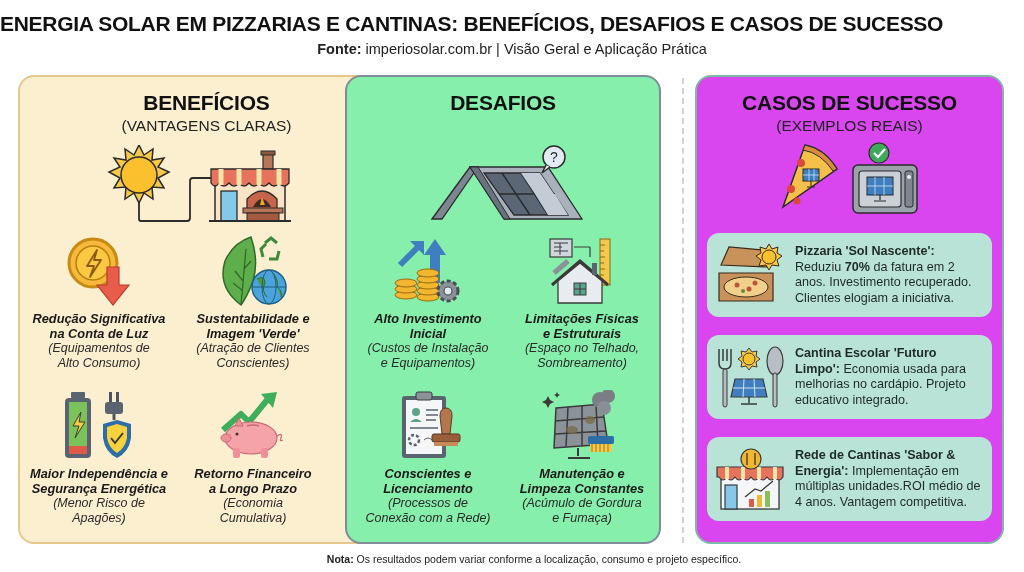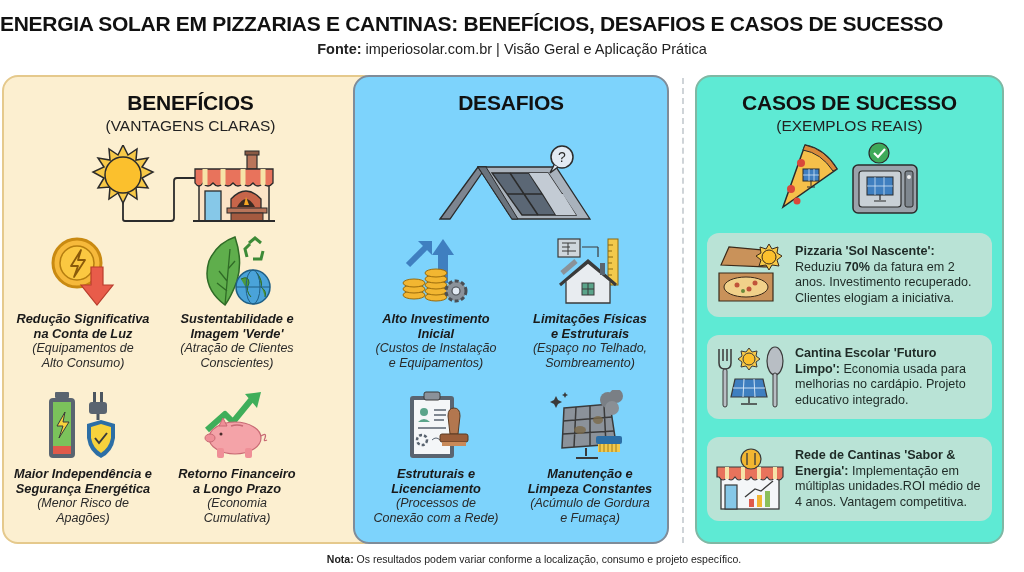--- a/index.html
+++ b/index.html
@@ -6,23 +6,23 @@
   html, body { width: 1024px; height: 572px; background: #ffffff; overflow: hidden; }
   body { font-family: "Liberation Sans", "DejaVu Sans", sans-serif; color: #1a1a1a; position: relative; }
 
   .title { position: absolute; top: 12px; left: 0; width: 1024px; 
     font-weight: 700; font-size: 21px; letter-spacing: -0.3px; color: #111; }
   .subtitle { position: absolute; top: 41px; left: 0; width: 1024px; text-align: center;
     font-size: 14.5px; color: #222; }
   .subtitle b { font-weight: 700; }
 
   .panel { position: absolute; top: 75px; height: 469px; border-radius: 16px; border: 2px solid; }
-  .panel.benefits { left: 2px; width: 377px; background: #fcefd0; border-color: #e5c98c; }
-  .panel.challenges { left: 353px; width: 316px; background: #7dd3fc; border-color: #7f8c99; }
-  .panel.cases { left: 695px; width: 309px; background: #5eead4; border-color: #7fb8a4; }
+  .panel.benefits { left: 18px; width: 377px; background: #fcefd0; border-color: #e5c98c; }
+  .panel.challenges { left: 345px; width: 316px; background: #86efac; border-color: #7f8c99; }
+  .panel.cases { left: 695px; width: 309px; background: #d946ef; border-color: #7fb8a4; }
 
   .divider { position: absolute; top: 78px; height: 465px; width: 0; border-left: 2px dashed #cfd4d8; }
 
   .ph { position: absolute; top: 14px; left: 0; width: 100%; text-align: center; }
   .ph .h1 { font-weight: 700; font-size: 21px; color: #111; letter-spacing: -0.2px; }
   .ph .h2 { font-weight: 400; font-size: 15.5px; color: #222; margin-top: 2px; }
 
   .hero { position: absolute; left: 0; width: 100%; display: flex; justify-content: center; }
 
   .item { position: absolute; width: 150px; text-align: center; font-style: italic; }
@@ -229,21 +229,21 @@
         <circle cx="28" cy="22" r="4" fill="#5aa48a"></circle>
           <path d="M22,32 Q28,26 34,32" fill="#5aa48a"></path>
         <path d="M38,20 L50,20 M38,25 L50,25 M38,30 L48,30 M22,38 L50,38" stroke="#5a6470" stroke-width="1.5"></path>
         <circle cx="26" cy="50" r="5" fill="none" stroke="#5a6470" stroke-width="2.5" stroke-dasharray="3 2"></circle>
         <path d="M36,50 Q40,46 44,50" stroke="#5a6470" stroke-width="1" fill="none"></path>
         <path d="M52,26 Q52,18 58,18 Q64,18 64,26 L62,44 L54,44 Z" fill="#b3774f" stroke="#5a3a22" stroke-width="1"></path>
         <rect x="44" y="44" width="28" height="8" rx="2" fill="#9a5e3a" stroke="#5a3a22" stroke-width="1"></rect>
         <rect x="46" y="52" width="24" height="4" fill="#c98a5a"></rect>
       </svg>
     </div>
-    <div class="t"><span>Estruturais e</span><br><span>Licenciamento</span></div>
+    <div class="t"><span>Conscientes e</span><br><span>Licenciamento</span></div>
     <div class="d"><span>(Processos de</span><br><span>Conexão com a Rede)</span></div>
   </div>
 
   <div class="item" style="left:160px; top:305px">
     <div class="ic">
       <svg width="80" height="72" viewBox="0 0 80 72">
         <path d="M4,10 L6,6 L8,10 L12,12 L8,14 L6,18 L4,14 L0,12 Z" fill="#3a3a3a"></path>
         <path d="M14,4 L15,2 L16,4 L18,5 L16,6 L15,8 L14,6 L12,5 Z" fill="#3a3a3a"></path>
         <path d="M14,18 L60,14 L66,54 L12,58 Z" fill="#8b929a" stroke="#3a3a3a" stroke-width="1.5"></path>
         <path d="M26,17 L24,57 M40,16 L40,56 M54,15 L56,55 M13,31 L62,27 M13,44 L64,41" stroke="#3a3a3a" stroke-width="1.5"></path>

